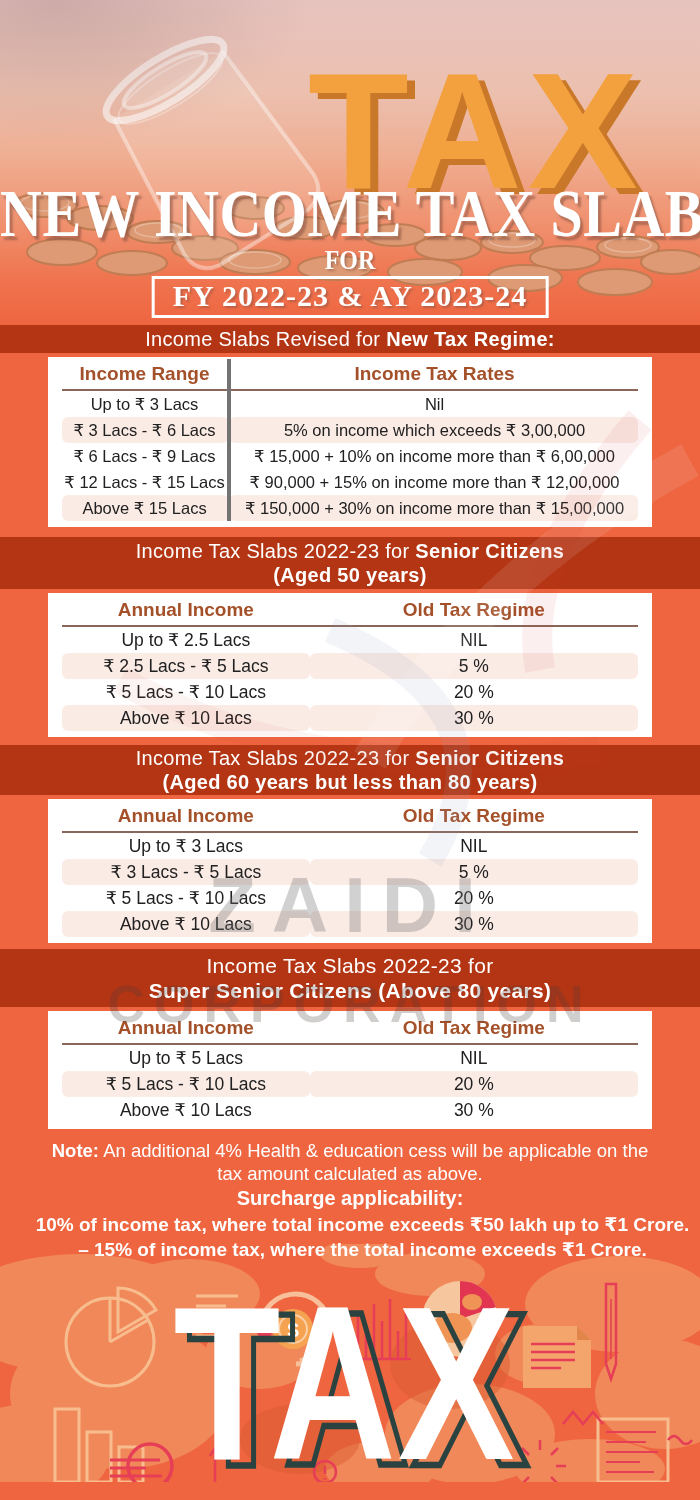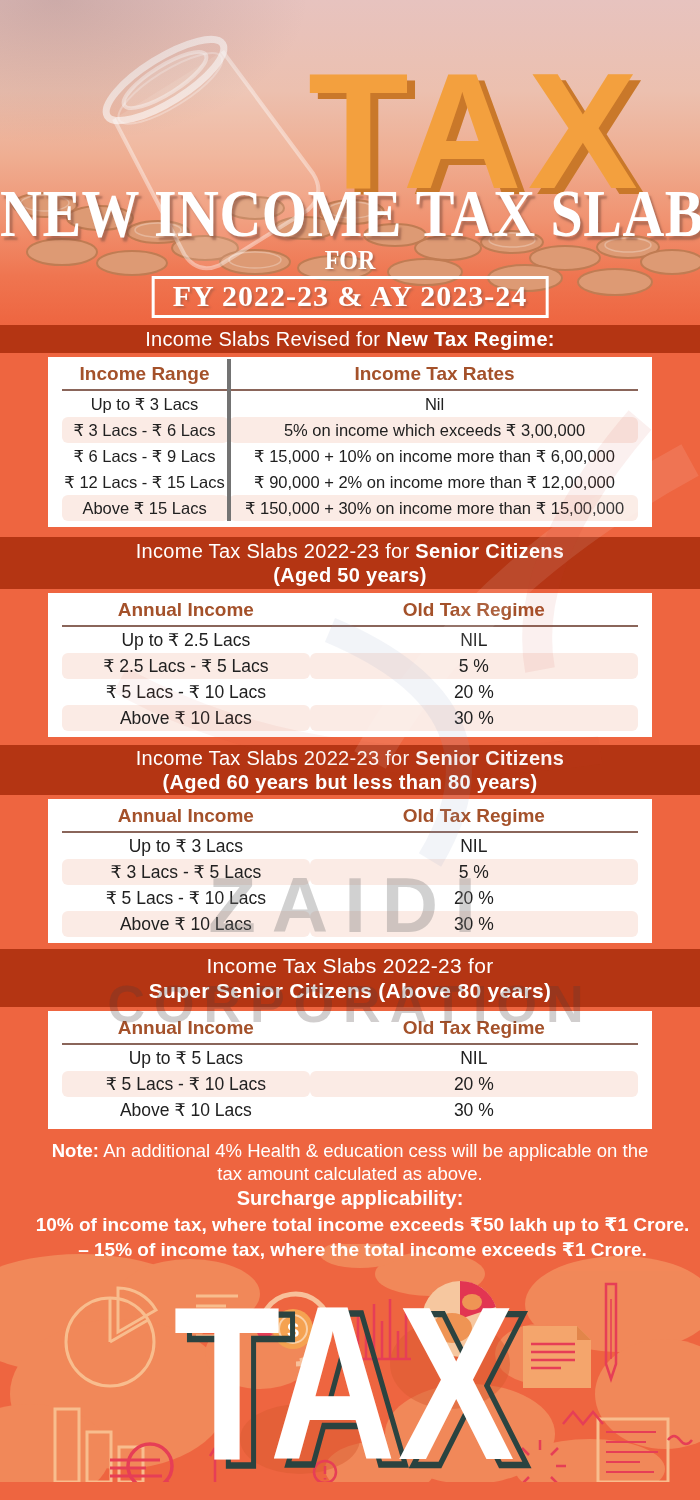--- a/index.html
+++ b/index.html
@@ -162,21 +162,21 @@
         <tr class="pink">
             <td class="c1">₹ 3 Lacs - ₹ 6 Lacs</td>
             <td>5% on income which exceeds ₹ 3,00,000</td>
           </tr>
         <tr>
             <td class="c1">₹ 6 Lacs - ₹ 9 Lacs</td>
             <td>₹ 15,000 + 10% on income more than ₹ 6,00,000</td>
           </tr>
         <tr>
             <td class="c1">₹ 12 Lacs - ₹ 15 Lacs</td>
-            <td>₹ 90,000 + 2% on income more than ₹ 12,00,000</td>
+            <td>₹ 90,000 + 15% on income more than ₹ 12,00,000</td>
           </tr>
         <tr class="pink">
             <td class="c1">Above ₹ 15 Lacs</td>
             <td>₹ 150,000 + 30% on income more than ₹ 15,00,000</td>
           </tr>
       </tbody>
     </table>
   </div>
 
   <div class="band b2">

